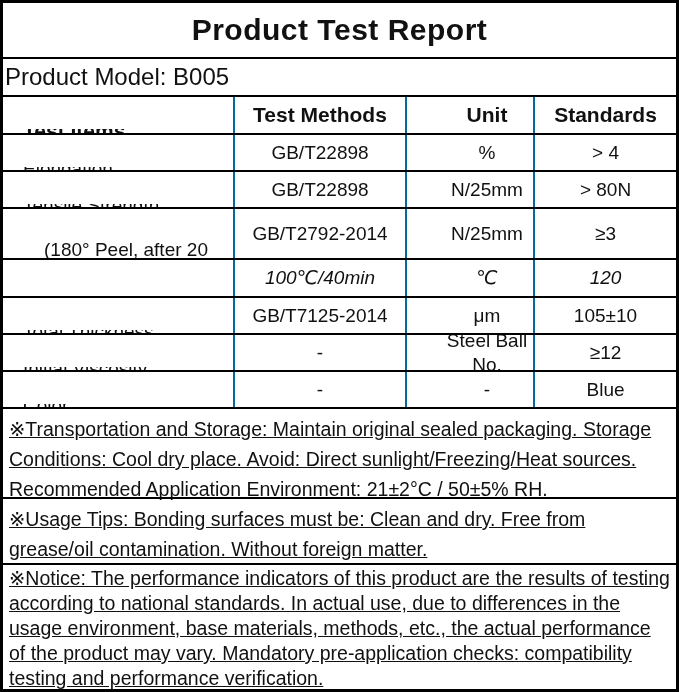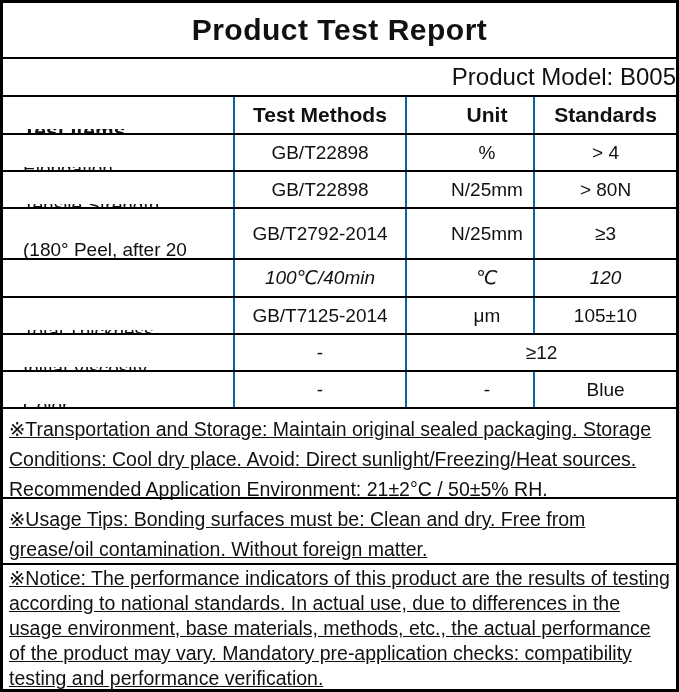--- a/index.html
+++ b/index.html
@@ -28,36 +28,35 @@
   }
   .title-row span {
     font-size: 30px;
     font-weight: bold;
     letter-spacing: 0.5px;
   }
   .model-row {
     height: 38px;
     align-items: center;
     padding-left: 2px;
-    justify-content: flex-end;
   }
   .model-row span { font-size: 24px; }
 
   
   .cell {
     display: flex;
     align-items: center;
     justify-content: center;
     text-align: center;
     font-size: 19px;
     line-height: 1.25;
     overflow: hidden;
   }
   .cell + .cell { border-left: 2px solid #0369a1; }
-  .c1 { width: 230px; justify-content: flex-start; text-align: left; padding-left: 20px; padding-right: 4px; margin-top: 32px; }
+  .c1 { width: 230px; justify-content: flex-start; text-align: center; padding-left: 20px; padding-right: 4px; margin-top: 32px; }
   .c2 { width: 172px; }
   .c3 { width: 128px; padding-left: 34px; }
   .c4 { flex: 1; }
   .header-row { height: 38px; }
   .header-row .cell { font-size: 21px; font-weight: bold; }
   .data-row { height: 37px; }
   .data-row.tall { height: 51px; }
   .data-row.r4 { height: 38px; font-style: italic; }
 
   
@@ -123,20 +122,21 @@
   <div class="row data-row">
     <div class="cell c1">Total Thickness</div>
     <div class="cell c2">GB/T7125-2014</div>
     <div class="cell c3">μm</div>
     <div class="cell c4">105±10</div>
   </div>
 
   <div class="row data-row">
     <div class="cell c1">Initial Viscosity</div>
     <div class="cell c2">-</div>
+    <div class="cell c3">Steel Ball No.</div>
     <div class="cell c4">≥12</div>
   </div>
 
   <div class="row data-row">
     <div class="cell c1">Color</div>
     <div class="cell c2">-</div>
     <div class="cell c3">-</div>
     <div class="cell c4">Blue</div>
   </div>
 

